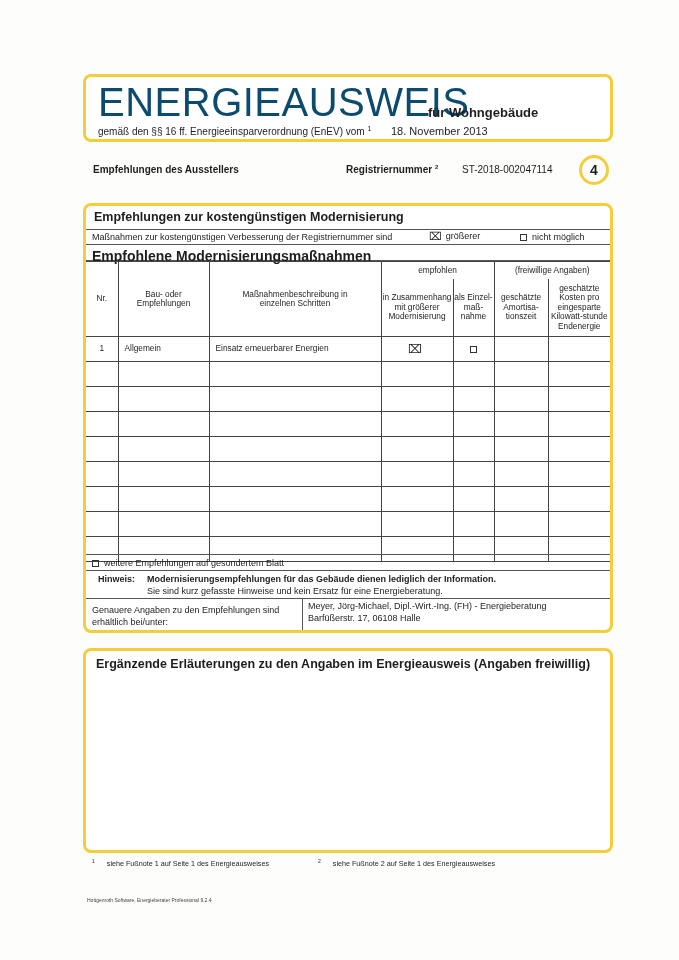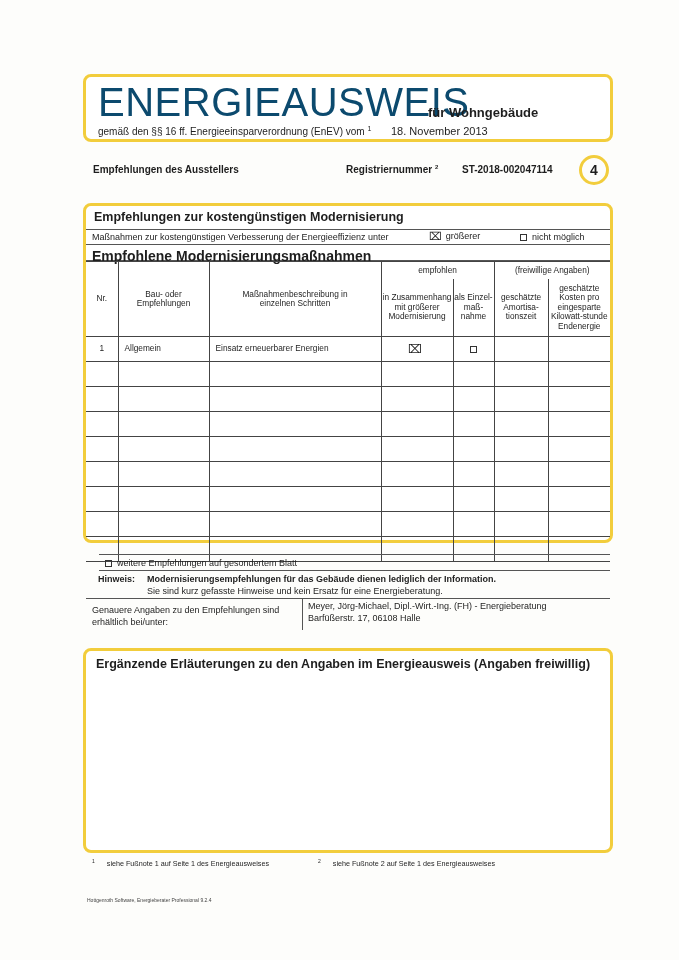--- a/index.html
+++ b/index.html
@@ -13,21 +13,21 @@
   #hdr .big { position: absolute; left: 12px; top: 5px; font-size: 40px; font-weight: normal; letter-spacing: 0.5px; color: #0c4a6e; line-height: 40px; }
   #hdr .fw { position: absolute; left: 342px; top: 28px; font-size: 13px; font-weight: bold; }
   #hdr .sub { position: absolute; left: 12px; top: 48px; font-size: 10px; }
   #hdr .sub sup { font-size: 7px; }
   #hdr .date { position: absolute; left: 305px; top: 48px; font-size: 11px; }
   
   .pagebar { position: absolute; top: 158px; font-size: 10px; font-weight: bold; }
   .regnr { position: absolute; top: 165px; font-size: 10px; }
   #pg-circle { position: absolute; left: 579px; top: 155px; width: 30px; height: 30px; border: 3px solid #f2cd3c; border-radius: 50%; box-sizing: border-box; text-align: center; line-height: 24px; font-weight: bold; font-size: 14px; }
   
-  #main { left: 83px; top: 203px; width: 530px; height: 340px; }
+  #main { left: 83px; top: 203px; width: 530px; height: 430px; }
   .row { position: absolute; left: 0; right: 0; border-bottom: 1px solid #555; box-sizing: border-box; font-size: 9px; }
   .t { position: absolute; white-space: nowrap; }
   .cb { display: inline-block; width: 7px; height: 7px; border: 1px solid #333; vertical-align: middle; margin-right: 5px; box-sizing: border-box; }
   .cbx { font-size: 11px; vertical-align: middle; margin-right: 4px; line-height: 9px; }
   table.grid { position: absolute; left: 0; top: 55px; width: 524px; border-collapse: collapse; table-layout: fixed; font-size: 8.3px; }
   table.grid td { border: 1px solid #444; text-align: center; vertical-align: middle; padding: 0; line-height: 9.5px; }
   table.grid tr.data td { height: 24px; }
   table.grid td:first-child { border-left: none; }
   table.grid td:last-child { border-right: none; }
   .left { text-align: left !important; padding-left: 6px !important; margin-left: 8px; }
@@ -43,29 +43,29 @@
 
 <div class="ybox" id="hdr">
   <div class="big">ENERGIEAUSWEIS</div>
   <div class="fw">für Wohngebäude</div>
   <div class="sub"><span>gemäß den §§ 16 ff. Energieeinsparverordnung (EnEV) vom</span> <sup>1</sup></div>
   <div class="date">18. November 2013</div>
 </div>
 
 <div class="pagebar" style="left:93px;top:164px;">Empfehlungen des Ausstellers</div>
 <div class="regnr" style="left:346px;top:164px;font-weight:bold;"><span>Registriernummer</span> <sup style="font-size:6px">2</sup></div>
-<div class="regnr" style="left:462px;top:164px;font-weight:bold;">ST-2018-002047114</div>
+<div class="regnr" style="left:462px;top:164px;">ST-2018-002047114</div>
 <div id="pg-circle">4</div>
 
 <div class="ybox" id="main">
   <div class="row" style="top:0;height:24px;">
     <div class="t" style="left:8px;top:4px;font-size:12.5px;font-weight:bold;">Empfehlungen zur kostengünstigen Modernisierung</div>
   </div>
   <div class="row" style="top:24px;height:15px;">
-    <div class="t" style="left:6px;top:2px;">Maßnahmen zur kostengünstigen Verbesserung der Energieeffizienz unter</div>
+    <div class="t" style="left:6px;top:2px;">Maßnahmen zur kostengünstigen Verbesserung der Registriernummer sind</div>
     <div class="t" style="left:343px;top:1px;">
       <span class="cbx">⌧</span><span>größerer</span>
     </div>
     <div class="t" style="left:434px;top:2px;">
       <span class="cb"></span><span>nicht möglich</span>
     </div>
   </div>
   <div class="row" style="top:39px;height:16px;">
     <div class="t" style="left:6px;top:3px;font-weight:bold;font-size:14px;">Empfohlene Modernisierungsmaßnahmen</div>
   </div>
@@ -173,21 +173,21 @@
           <td class="left"></td>
           <td class="left"></td>
           <td></td>
           <td></td>
           <td></td>
           <td></td>
         </tr>
       </tbody>
   </table>
 
-  <div class="row" style="top:348px;height:17px;border-top:1px solid #555;margin-left:13px;">
+  <div class="row" style="top:348px;height:17px;border-top:1px solid #555;">
     <div class="t" style="left:6px;top:3px;">
       <span class="cb"></span><span>weitere Empfehlungen auf gesondertem Blatt</span>
     </div>
   </div>
   <div class="row" style="top:365px;height:28px;">
     <div class="t" style="left:12px;top:3px;font-weight:bold;">Hinweis:</div>
     <div class="t" style="left:61px;top:3px;font-weight:bold;">Modernisierungsempfehlungen für das Gebäude dienen lediglich der Information.</div>
     <div class="t" style="left:61px;top:15px;">Sie sind kurz gefasste Hinweise und kein Ersatz für eine Energieberatung.</div>
   </div>
   <div class="row" style="top:393px;height:31px;border-bottom:none;">

